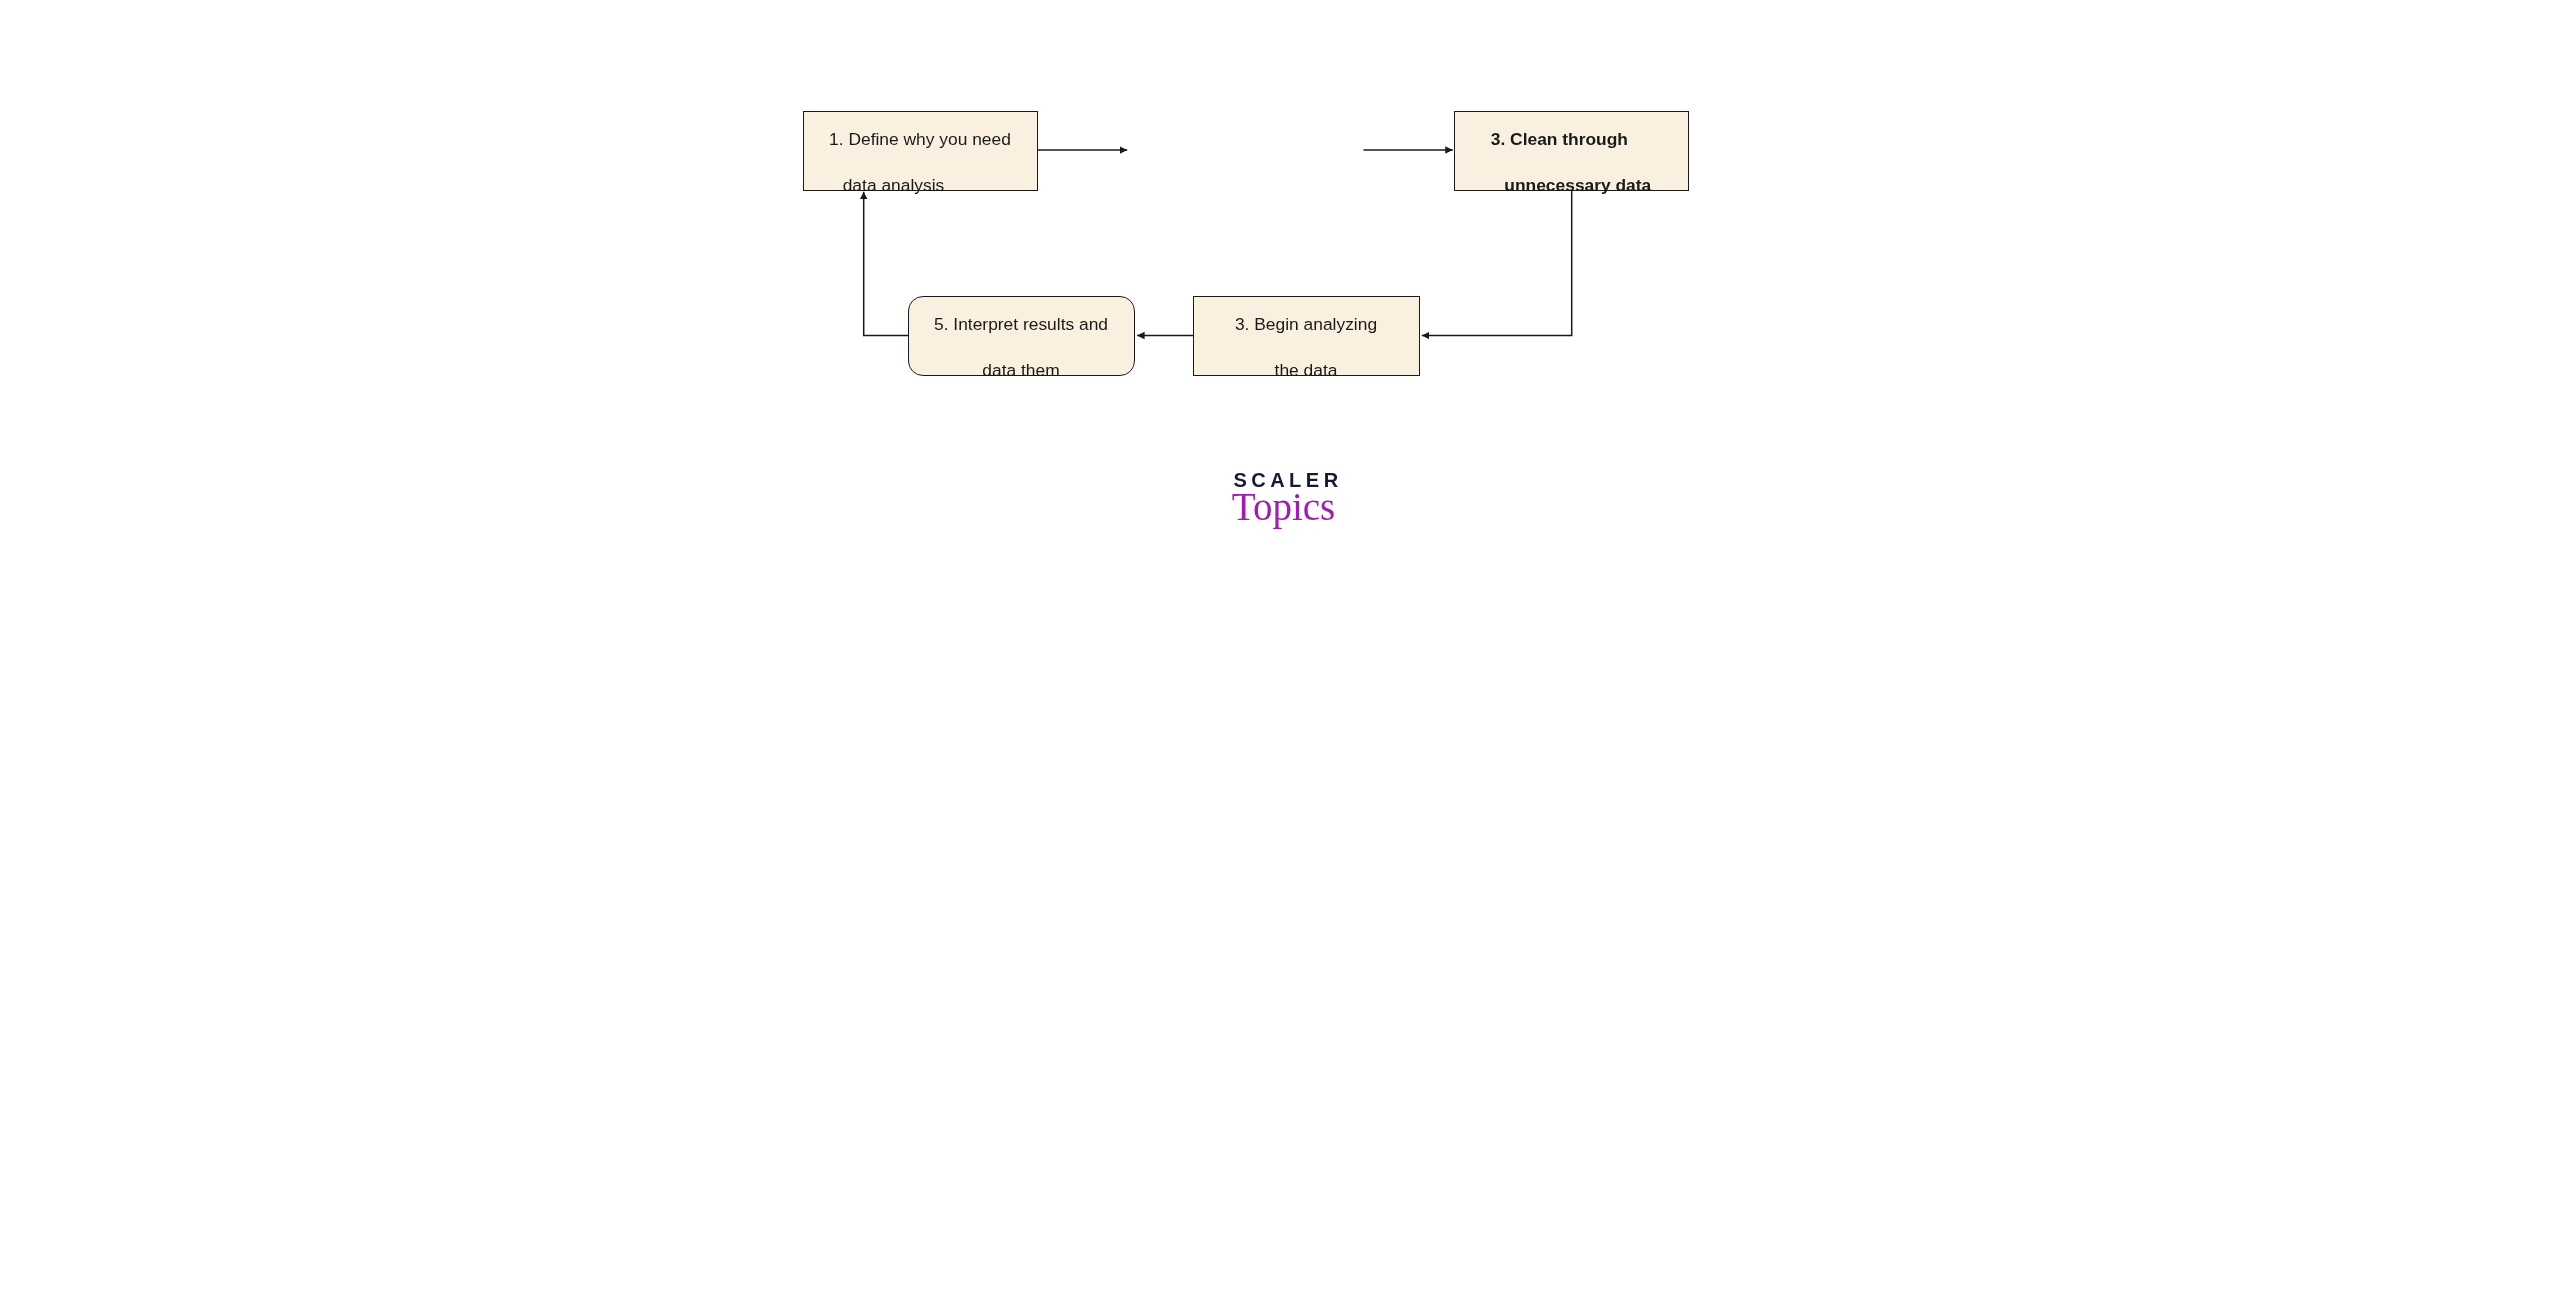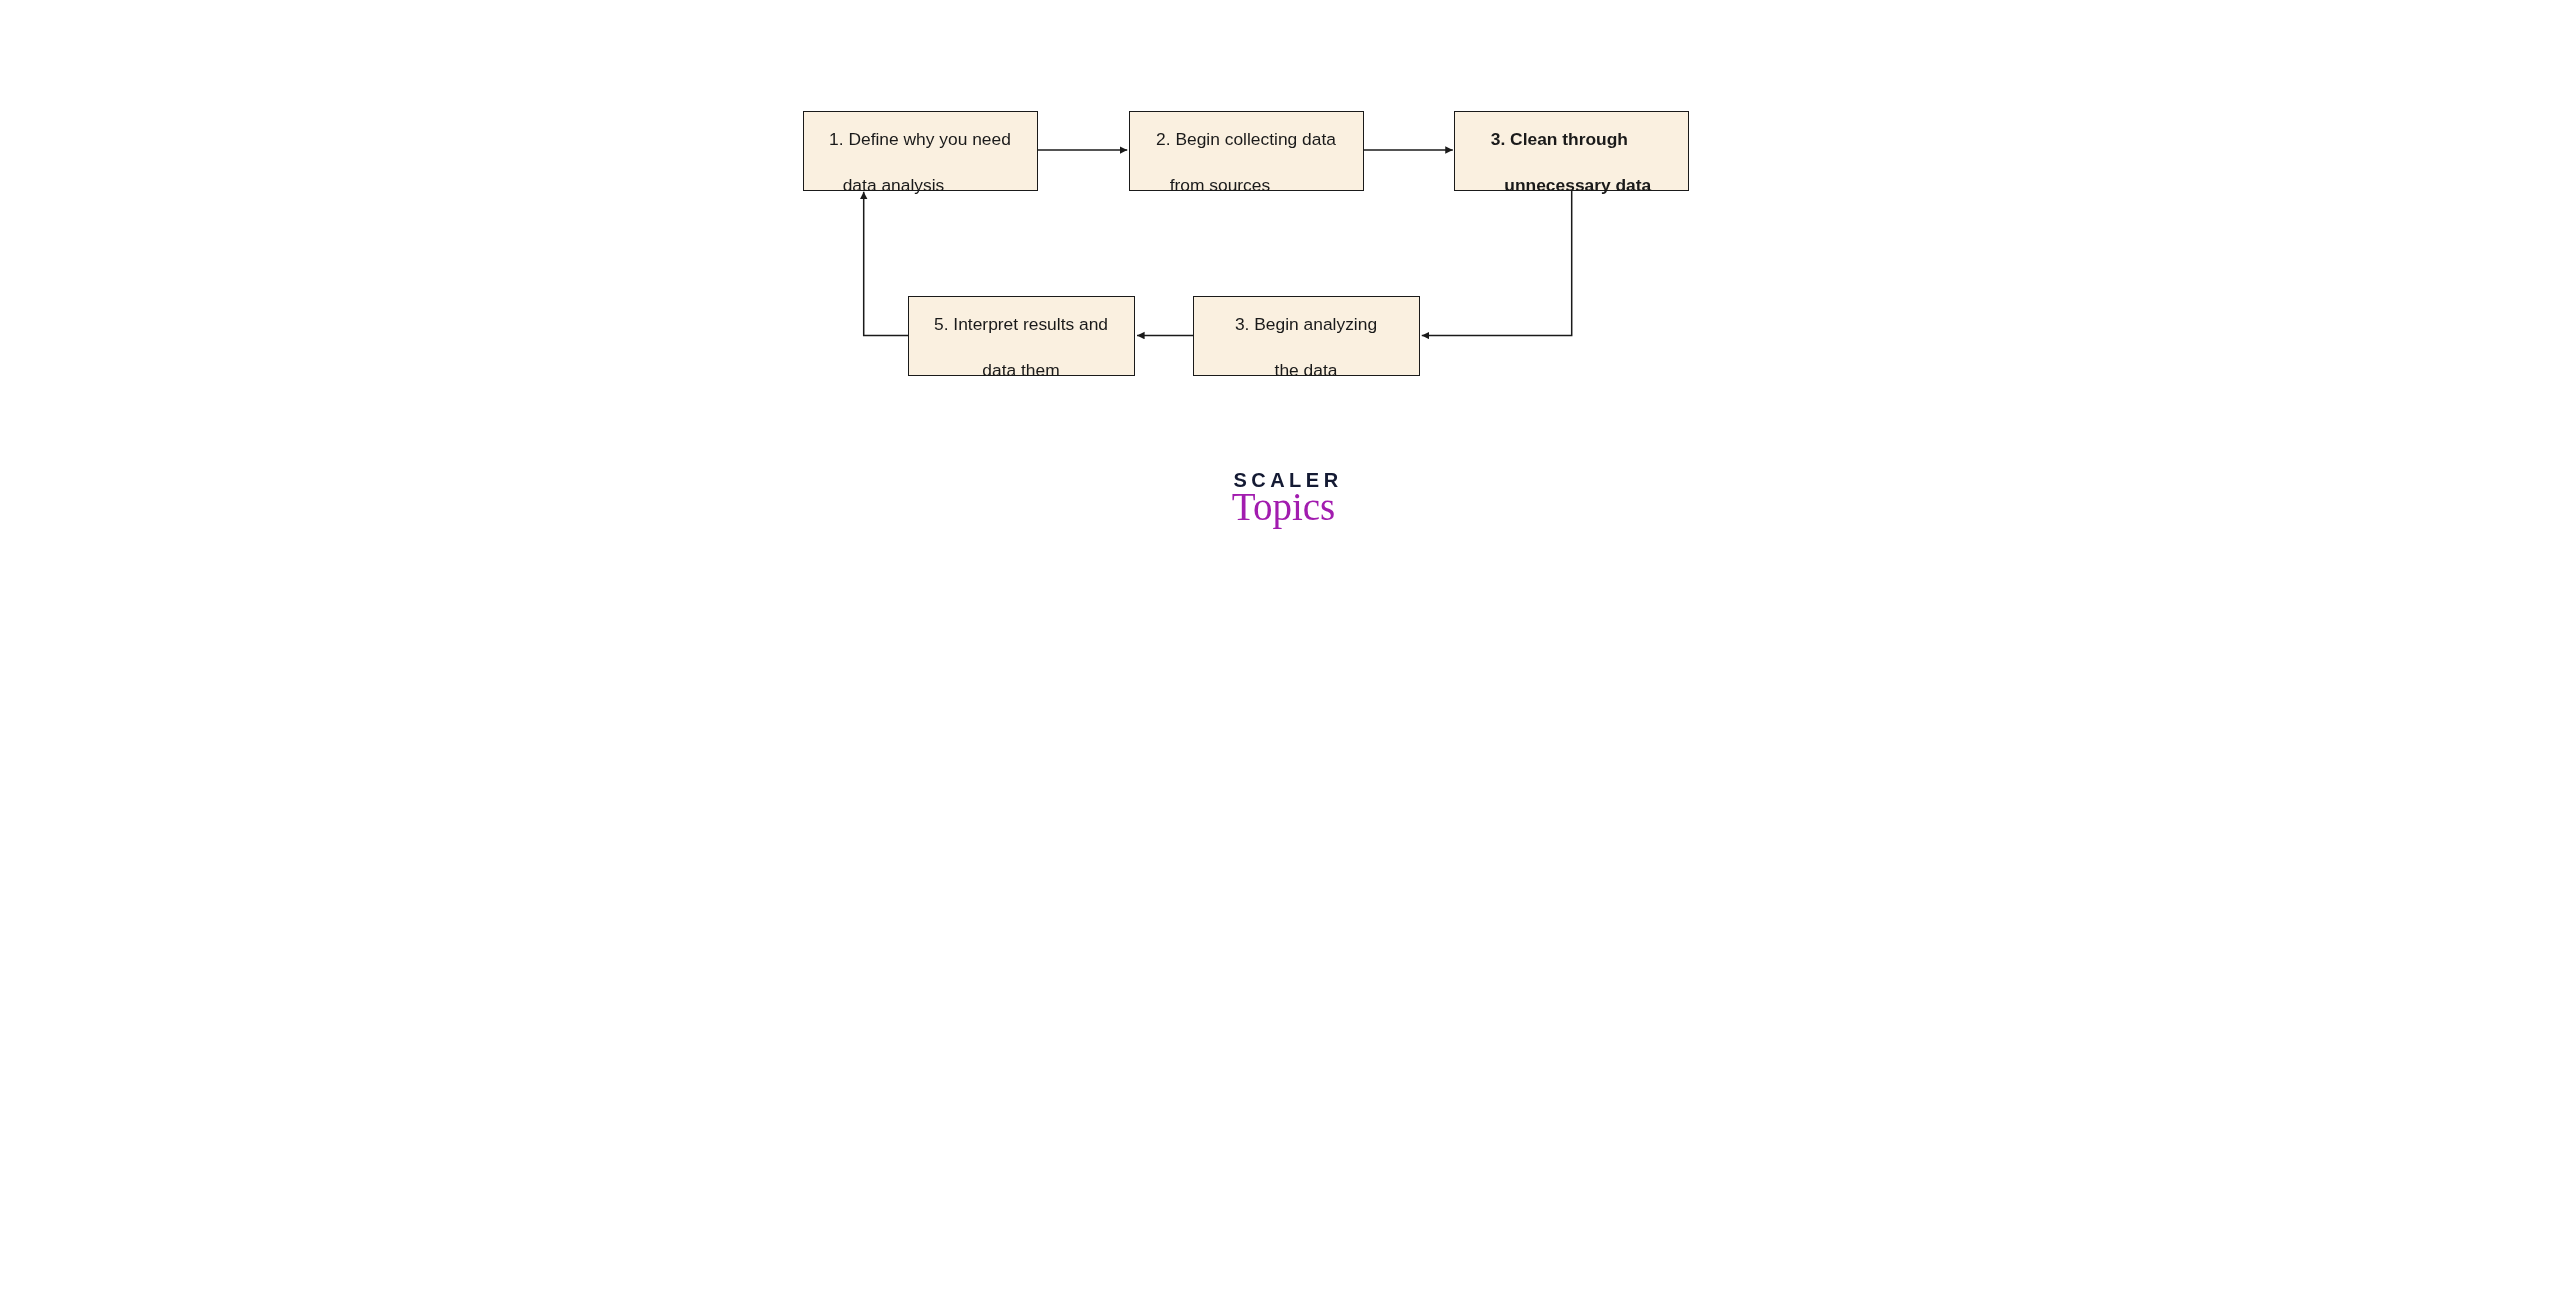--- a/index.html
+++ b/index.html
@@ -73,42 +73,36 @@
 
 <div class="stage">
 
   <div class="node" style="left:87px; top:95px; width:235px; height:80px;">
     <div class="label">
       <span>1. Define why you need</span><br>
       <span style="padding-left:13.6px;">data analysis</span>
     </div>
   </div>
 
-  <div class="node" style="left:413px; top:95px; width:235px; height:80px;">
-    <div class="label">
-      <span>2. Begin collecting data</span><br>
-      <span style="padding-left:13.6px;">from sources</span>
-    </div>
-  </div>
 
   <div class="node" style="left:738px; top:95px; width:235px; height:80px;font-weight:bold;">
     <div class="label">
       <span>3. Clean through</span><br>
       <span style="padding-left:13.6px;">unnecessary data</span>
     </div>
   </div>
 
   <div class="node" style="left:477px; top:280px; width:227px; height:80px;">
     <div class="label" style="text-align:center;">
       <span>3. Begin analyzing</span><br>
       <span>the data</span>
     </div>
   </div>
 
-  <div class="node" style="left:192px; top:280px; width:227px; height:80px;">
+  <div class="node" style="left:192px; top:280px; width:227px; height:80px;border-radius:15px;">
     <div class="label" style="text-align:center;">
       <span>5. Interpret results and</span><br>
       <span>data them</span>
     </div>
   </div>
 
   <svg class="arrows" viewBox="0 0 1512 762">
     <defs>
       <marker id="arrowhead" markerWidth="12" markerHeight="12" refX="10" refY="5" orient="auto" markerUnits="userSpaceOnUse">
         <path d="M0,0 L10,5 L0,10 Z" fill="#1a1a1a"></path>

